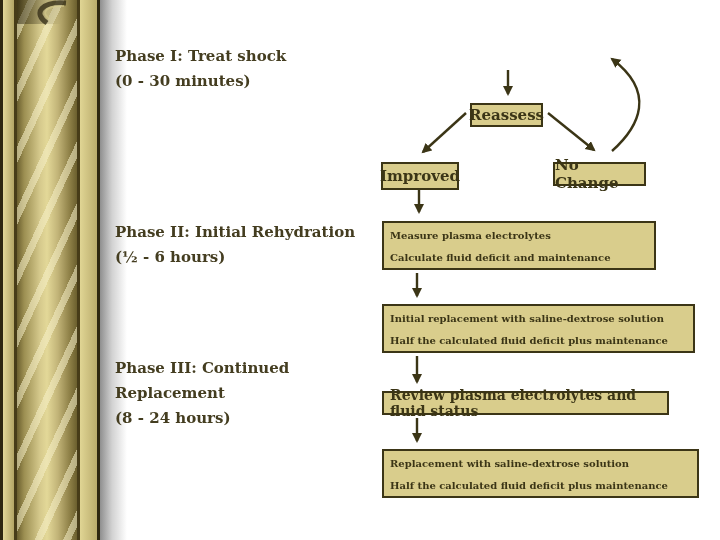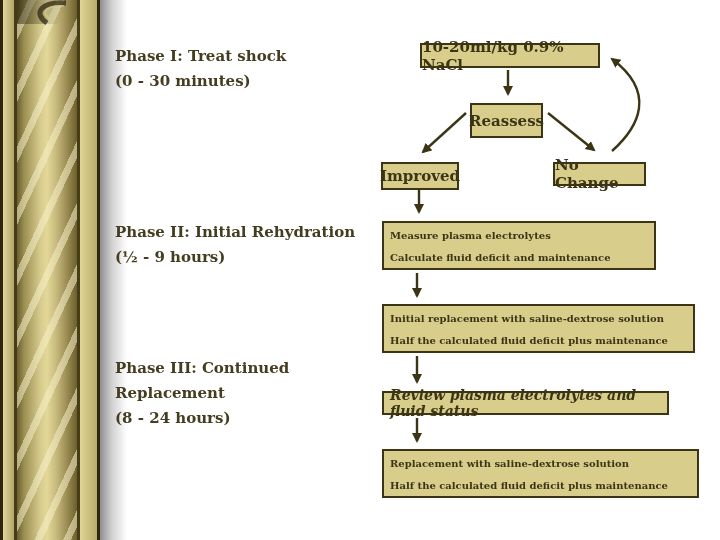--- a/index.html
+++ b/index.html
@@ -40,21 +40,21 @@
     color:#443d20; font-weight:bold; font-size:15px; line-height:25px;
   }
 
   
   .fbox {
     position:absolute; box-sizing:border-box;
     background:#d9cd8c; border:2px solid #3b3516;
     color:#3b3516; font-weight:bold; font-size:15px;
   }
   .fbox.center { display:flex; align-items:center; justify-content:center; }
-  .fbox.leftline { display:flex; align-items:center; padding-left:6px; font-size:14px;font-style:italic; }
+  .fbox.leftline { display:flex; align-items:center; padding-left:6px; font-size:14px; }
   .fbox.two { padding:2px 6px; font-size:10px; }
   .fbox.two div { line-height:22px; white-space:nowrap; }
 
   
   .arrows { position:absolute; left:0; top:0; pointer-events:none; }
 </style>
 </head>
 <body>
 
 <div class="slide">
@@ -71,32 +71,29 @@
     <path d="M 52 3 C 28 1, 18 13, 33 23" stroke="#2f2813" stroke-width="5" fill="none" opacity="0.75"></path>
     <path d="M 50 6 C 32 5, 26 13, 36 19" stroke="#d9cd8e" stroke-width="2" fill="none" opacity="0.55"></path>
   </svg>
 
   <div class="phase" style="top:44px">
     <div>Phase I: Treat shock</div>
     <div>(0 - 30 minutes)</div>
   </div>
   <div class="phase" style="top:220px">
     <div>Phase II: Initial Rehydration</div>
-    <div>(½ - 9 hours)</div>
+    <div>(½ - 6 hours)</div>
   </div>
   <div class="phase" style="top:356px">
     <div>Phase III: Continued Replacement</div>
     <div>(8 - 24 hours)</div>
   </div>
 
-  <div class="fbox center" style="left:420px; top:43px;  width:180px; height:25px;">
-    <span>10-20ml/kg 0.9% NaCl</span>
-  </div>
 
-  <div class="fbox center" style="left:470px; top:103px; width:73px;  height:35px;">
+  <div class="fbox center" style="left:470px; top:103px; width:73px;  height:24px;">
     <span>Reassess</span>
   </div>
 
   <div class="fbox center" style="left:381px; top:162px; width:78px;  height:28px;">
     <span>Improved</span>
   </div>
 
   <div class="fbox center" style="left:553px; top:162px; width:93px;  height:24px;justify-content:center;">
     <span>No Change</span>
   </div>

